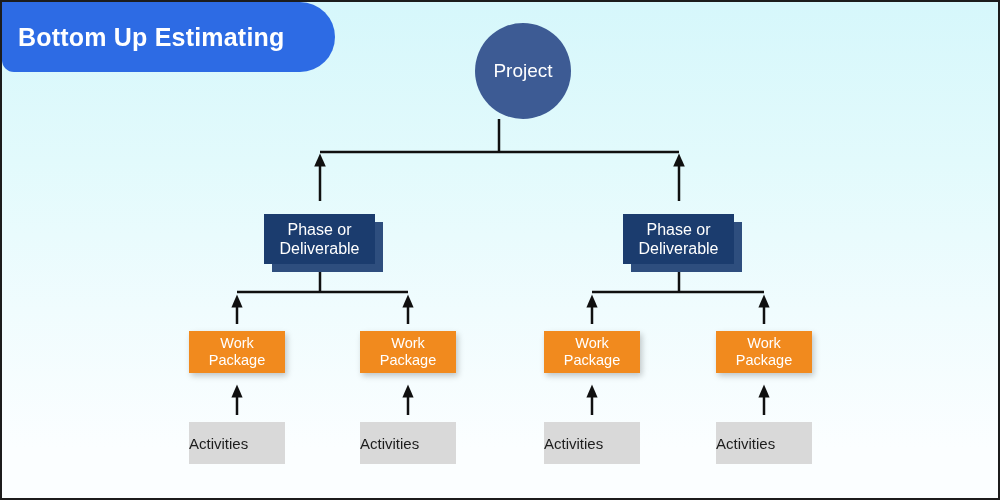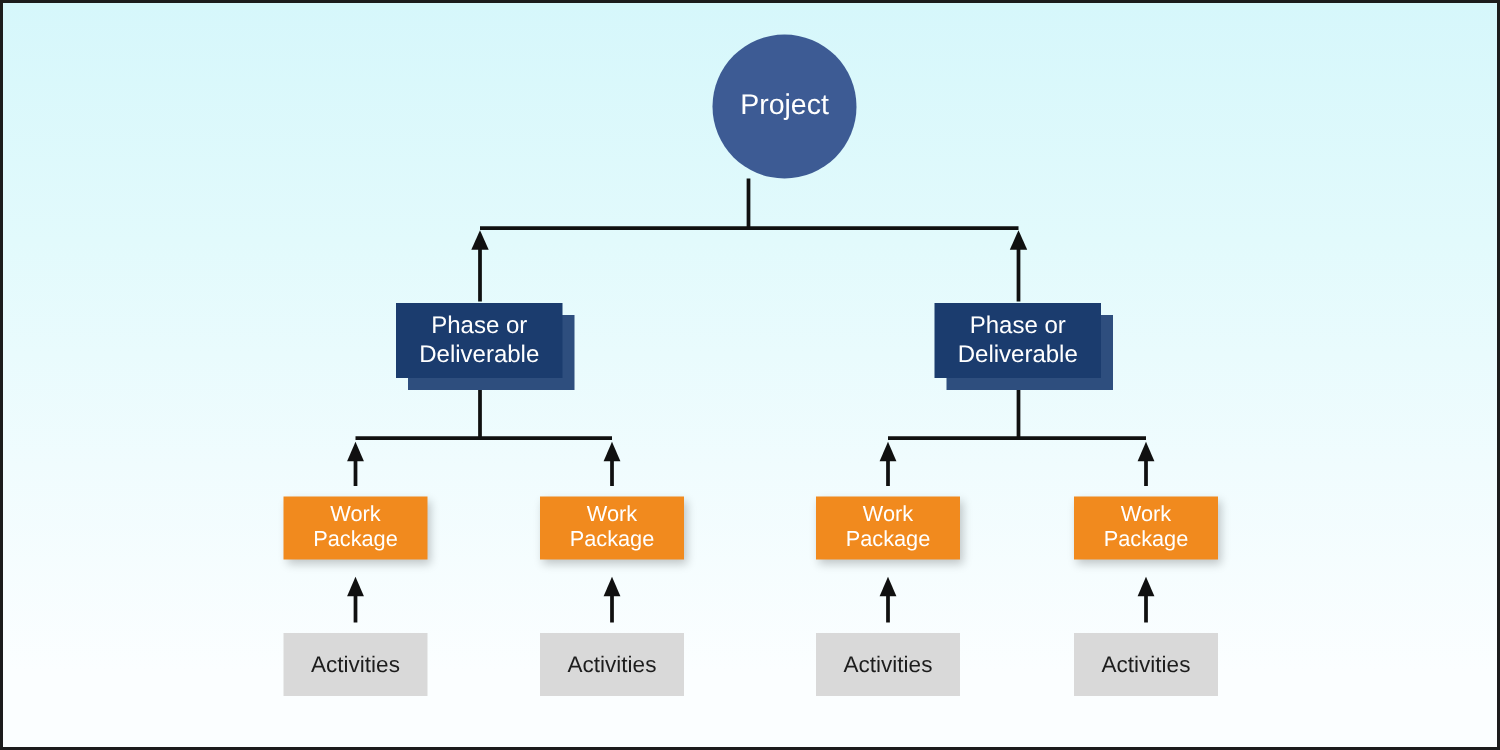--- a/index.html
+++ b/index.html
@@ -19,42 +19,42 @@
     margin:0;color:var(--banner_text,#fff);font-size:25px;font-weight:700;letter-spacing:.2px;
   }
   
   .project{
     position:absolute;left:473px;top:21px;width:96px;height:96px;border-radius:50%;
     background:var(--project,#3D5B94);display:flex;align-items:center;justify-content:center;
     color:#fff;font-size:19px;font-weight:500;
   }
   
   .phase{
-    position:absolute;top:200px;width:111px;height:50px;
+    position:absolute;top:212px;width:111px;height:50px;
     background:var(--phase,#1B3C6E);
     box-shadow:8px 8px 0 0 var(--phase_shadow,#2E4E7E);
     display:flex;align-items:center;justify-content:center;text-align:center;
     color:#fff;font-size:16px;line-height:19px;padding:0 10px;box-sizing:border-box;
   }
   .phase.p1{left:262px;}
   .phase.p2{left:621px;}
   
   .work{
     position:absolute;top:329px;width:96px;height:42px;
     background:var(--work,#F18A1E);
     box-shadow:2px 3px 6px rgba(0,0,0,.22);
     display:flex;align-items:center;justify-content:center;text-align:center;
     color:#fff;font-size:14.5px;line-height:17px;padding:0 12px;box-sizing:border-box;
   }
   .work.w1{left:187px;} .work.w2{left:358px;} .work.w3{left:542px;} .work.w4{left:714px;}
   
   .activity{
     position:absolute;top:420px;width:96px;height:42px;
     background:var(--activities,#D9D9D9);
-    display:flex;align-items:center;justify-content:center;
+    display:flex;align-items:center;justify-content:flex-start;
     color:var(--activities_text,#1D1D1D);font-size:15px;
   }
   .activity.a1{left:187px;} .activity.a2{left:358px;} .activity.a3{left:542px;} .activity.a4{left:714px;}
   
   svg.connectors{position:absolute;left:0;top:0;width:1000px;height:500px;}
   svg.connectors line{stroke:var(--connector,#101010);stroke-width:2.5;}
   svg.connectors polygon{fill:var(--connector,#101010);}
   
   .logo{
     position:absolute;right:16px;bottom:12px;display:flex;align-items:center;gap:7px;
@@ -96,20 +96,23 @@
       <polygon points="235,382.5 229.4,395.5 240.6,395.5"></polygon>
       <line x1="406" y1="394" x2="406" y2="413"></line>
       <polygon points="406,382.5 400.4,395.5 411.6,395.5"></polygon>
       <line x1="590" y1="394" x2="590" y2="413"></line>
       <polygon points="590,382.5 584.4,395.5 595.6,395.5"></polygon>
       <line x1="762" y1="394" x2="762" y2="413"></line>
       <polygon points="762,382.5 756.4,395.5 767.6,395.5"></polygon>
     </g>
   </svg>
 
+  <div class="banner">
+    <h1>Bottom Up Estimating</h1>
+  </div>
 
   <div class="project">
     <span>Project</span>
   </div>
 
   <div class="phase p1">
     <span>Phase or Deliverable</span>
   </div>
   <div class="phase p2">
     <span>Phase or Deliverable</span>

